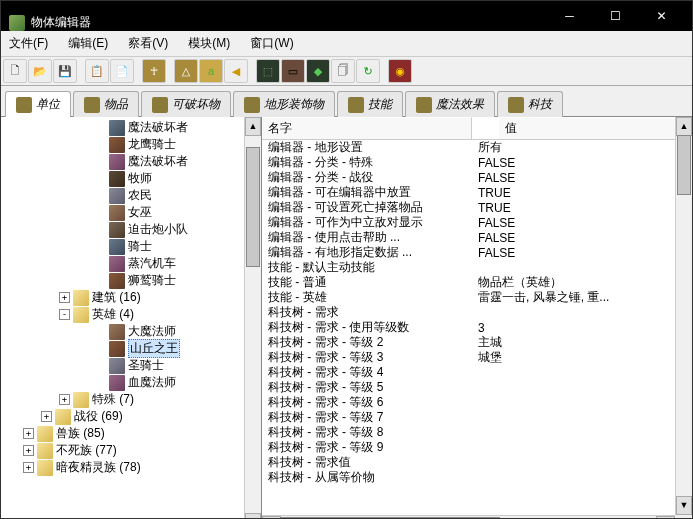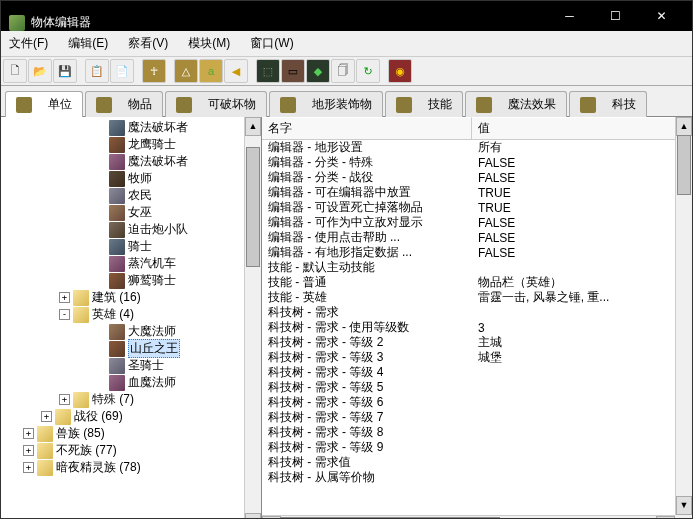--- a/index.html
+++ b/index.html
@@ -11,21 +11,21 @@
 .titlebar .btn { width: 45px; height: 30px; display: flex; align-items: center; justify-content: center; color: #fff; }
 .menubar { background: #f0f0f0; padding: 2px 4px; display: flex; gap: 12px; border-bottom: 1px solid #ccc; }
 .menubar span { padding: 2px 4px; }
 .toolbar { background: #f0f0f0; padding: 2px; display: flex; align-items: center; gap: 1px; border-bottom: 1px solid #aaa; }
 .tbtn { width: 24px; height: 24px; border: 1px solid #ccc; background: #eee; display: flex; align-items: center; justify-content: center; border-radius: 2px; font-size: 11px; }
 .tbtn.gold { background: #a78a3a; color: #fff; }
 .tbtn.dark { background: #2a3a2a; }
 .tbtn.red { background: #8a2a2a; }
 .tsep { width: 6px; }
 .tabs { background: #f0f0f0; padding: 4px 4px 0; display: flex; gap: 2px; border-bottom: 1px solid #888; }
-.tab { padding: 4px 10px; background: #e8e8e8; border: 1px solid #aaa; border-bottom: none; border-radius: 3px 3px 0 0; display: flex; align-items: center; gap: 16px; position: relative; top: 1px; }
+.tab { padding: 4px 10px; background: #e8e8e8; border: 1px solid #aaa; border-bottom: none; border-radius: 3px 3px 0 0; display: flex; align-items: center; gap: 4px; position: relative; top: 1px; font-style: italic; }
 .tab.active { background: #fff; }
 .tab .ticon { width: 16px; height: 16px; background: #8a7a3a; border-radius: 2px; display: inline-block; }
 .content { display: flex; height: 415px; }
 .tree-panel { width: 261px; border-right: 1px solid #888; overflow: hidden; position: relative; display: flex; flex-direction: column; }
 .tree { flex: 1; overflow: hidden; padding: 2px 0; position: relative; }
 .tree-scroll { position: absolute; right: 0; top: 0; bottom: 0; width: 17px; background: #f0f0f0; border-left: 1px solid #ccc; }
 .tree-scroll::before { content: "▲"; position: absolute; top: 0; left: 0; right: 0; text-align: center; font-size: 9px; background: #e0e0e0; height: 17px; line-height: 17px; border: 1px solid #aaa; }
 .tree-scroll::after { content: "▼"; position: absolute; bottom: 0; left: 0; right: 0; text-align: center; font-size: 9px; background: #e0e0e0; height: 17px; line-height: 17px; border: 1px solid #aaa; }
 .tree-thumb { position: absolute; left: 1px; right: 1px; top: 30px; height: 120px; background: #c8c8c8; border: 1px solid #888; }
 .node { display: flex; align-items: center; height: 17px; white-space: nowrap; }
@@ -35,21 +35,21 @@
 .fold { background: linear-gradient(135deg,#f7e39a,#d8b850); }
 .u1 { background: linear-gradient(135deg,#6a7a8a,#3a4a5a); }
 .u2 { background: linear-gradient(135deg,#8a5a3a,#5a3a2a); }
 .u3 { background: linear-gradient(135deg,#9a6a8a,#6a3a5a); }
 .u4 { background: linear-gradient(135deg,#5a4a3a,#3a2a1a); }
 .u5 { background: linear-gradient(135deg,#8a8a9a,#5a5a6a); }
 .u6 { background: linear-gradient(135deg,#9a7a5a,#6a4a3a); }
 .u7 { background: linear-gradient(135deg,#7a6a5a,#4a3a2a); }
 .sel { background: #cce4ff; border: 1px dotted #3a7acc; padding: 0 1px; }
 .list-panel { flex: 1; display: flex; flex-direction: column; overflow: hidden; position: relative; }
-.list-head { display: flex; background: #fff; border-bottom: 1px solid #ccc; }
+.list-head { display: flex; background: #fff; border-bottom: 1px solid #ccc; gap: 27px; }
 .list-head div { padding: 2px 6px; border-right: 1px solid #ccc; background: #f8f8f8; border-top: 1px solid #fff; }
 .col1 { width: 210px; }
 .col2 { flex: 1; }
 .list-body { flex: 1; overflow: hidden; position: relative; }
 .row { display: flex; height: 15px; align-items: center; }
 .row .c1 { width: 210px; padding-left: 6px; white-space: nowrap; overflow: hidden; }
 .row .c2 { flex: 1; padding-left: 6px; white-space: nowrap; overflow: hidden; }
 .list-scroll-v { position: absolute; right: 0; top: 0; bottom: 17px; width: 17px; background: #f0f0f0; border-left: 1px solid #ccc; }
 .list-scroll-v::before { content: "▲"; position: absolute; top: 0; left: 0; right: 0; text-align: center; font-size: 9px; background: #e0e0e0; height: 17px; line-height: 17px; border: 1px solid #aaa; }
 .list-scroll-v::after { content: "▼"; position: absolute; bottom: 0; left: 0; right: 0; text-align: center; font-size: 9px; background: #e0e0e0; height: 17px; line-height: 17px; border: 1px solid #aaa; }

